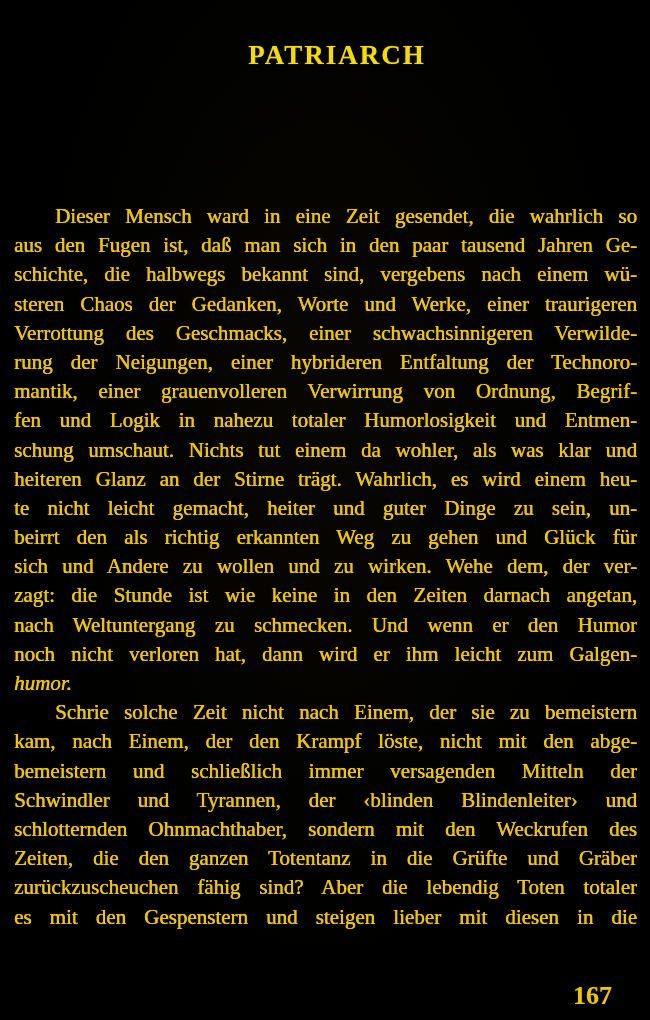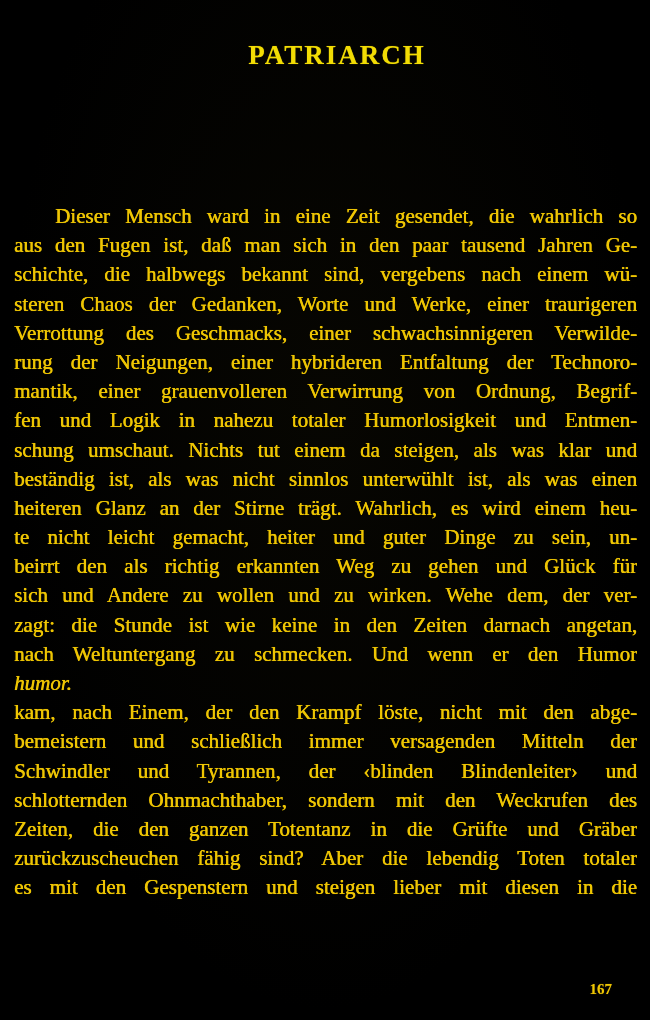--- a/index.html
+++ b/index.html
@@ -51,49 +51,50 @@
     white-space: normal;
     overflow: hidden;
   }
   .line.indent { padding-left: 41px; }
   .line.last  { text-align-last: left; font-style: italic; }
   .page-number {
     position: absolute;
     top: 981px;
     right: 38px;
     color: #eec503;
-    font-size: 15px;
+    font-size: 26px;
     font-weight: bold;
     text-shadow: 0 0 1px rgba(238,197,3,0.45);
   }
 </style>
 </head>
 <body>
 
 <div class="page">
   <h1 class="title">PATRIARCH</h1>
 
   <div class="body-text" id="body-text">
       <div class="line indent">Dieser Mensch ward in eine Zeit gesendet, die wahrlich so</div>
       <div class="line">aus den Fugen ist, daß man sich in den paar tausend Jahren Ge-</div>
       <div class="line">schichte, die halbwegs bekannt sind, vergebens nach einem wü-</div>
       <div class="line">steren Chaos der Gedanken, Worte und Werke, einer traurigeren</div>
       <div class="line">Verrottung des Geschmacks, einer schwachsinnigeren Verwilde-</div>
       <div class="line">rung der Neigungen, einer hybrideren Entfaltung der Technoro-</div>
       <div class="line">mantik, einer grauenvolleren Verwirrung von Ordnung, Begrif-</div>
       <div class="line">fen und Logik in nahezu totaler Humorlosigkeit und Entmen-</div>
-      <div class="line">schung umschaut. Nichts tut einem da steigen, als was klar und</div>
-      <div class="line">beständig ist, als was nicht sinnlos unterwühlt ist, als was einen</div>
+      <div class="line">schung umschaut. Nichts tut einem da wohler, als was klar und</div>
       <div class="line">heiteren Glanz an der Stirne trägt. Wahrlich, es wird einem heu-</div>
       <div class="line">te nicht leicht gemacht, heiter und guter Dinge zu sein, un-</div>
       <div class="line">beirrt den als richtig erkannten Weg zu gehen und Glück für</div>
       <div class="line">sich und Andere zu wollen und zu wirken. Wehe dem, der ver-</div>
       <div class="line">zagt: die Stunde ist wie keine in den Zeiten darnach angetan,</div>
       <div class="line">nach Weltuntergang zu schmecken. Und wenn er den Humor</div>
+      <div class="line">noch nicht verloren hat, dann wird er ihm leicht zum Galgen-</div>
       <div class="line last">humor.</div>
+      <div class="line indent">Schrie solche Zeit nicht nach Einem, der sie zu bemeistern</div>
       <div class="line">kam, nach Einem, der den Krampf löste, nicht mit den abge-</div>
       <div class="line">bemeistern und schließlich immer versagenden Mitteln der</div>
       <div class="line">Schwindler und Tyrannen, der ‹blinden Blindenleiter› und</div>
       <div class="line">schlotternden Ohnmachthaber, sondern mit den Weckrufen des</div>
       <div class="line">Zeiten, die den ganzen Totentanz in die Grüfte und Gräber</div>
       <div class="line">zurückzuscheuchen fähig sind? Aber die lebendig Toten totaler</div>
       <div class="line">es mit den Gespenstern und steigen lieber mit diesen in die</div>
     </div>
 
   <div class="page-number">167</div>

